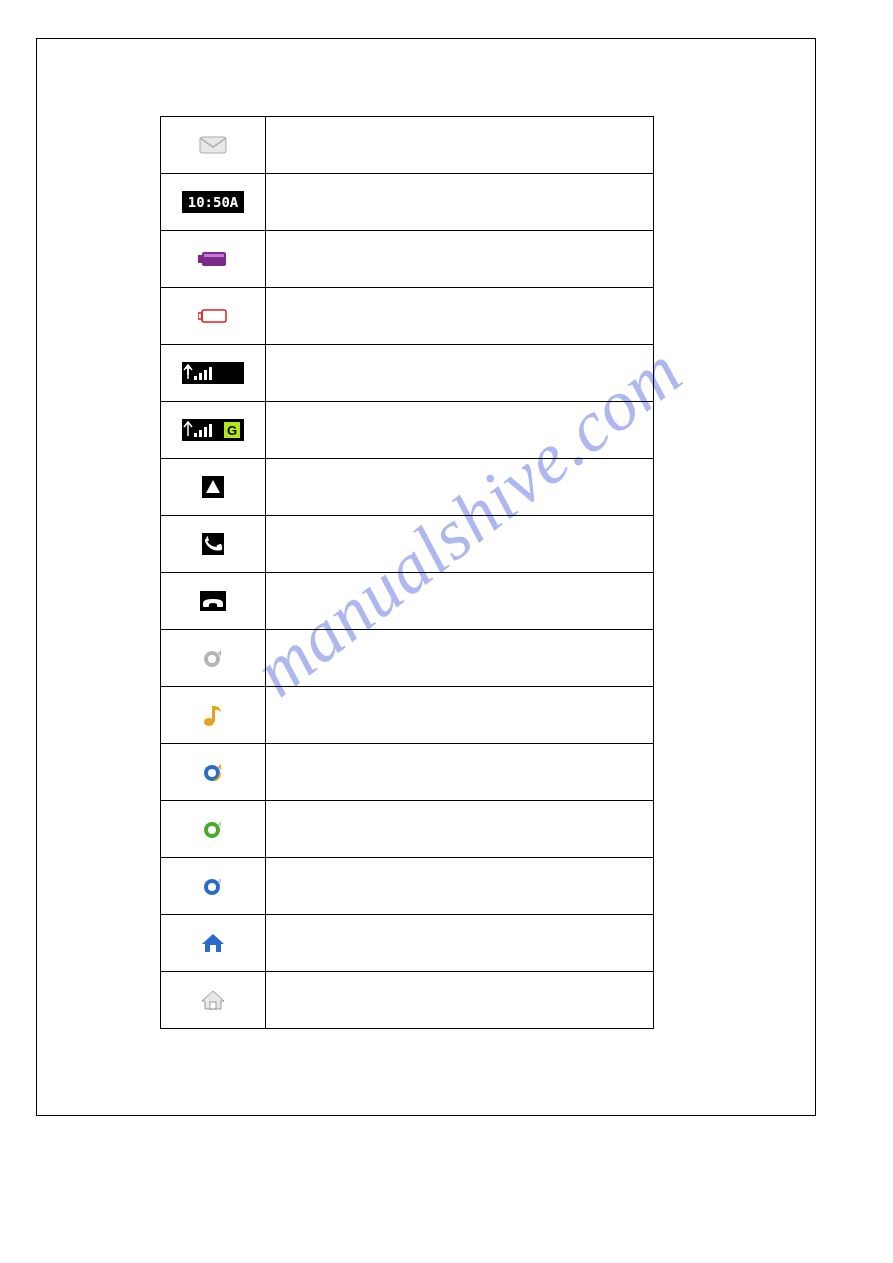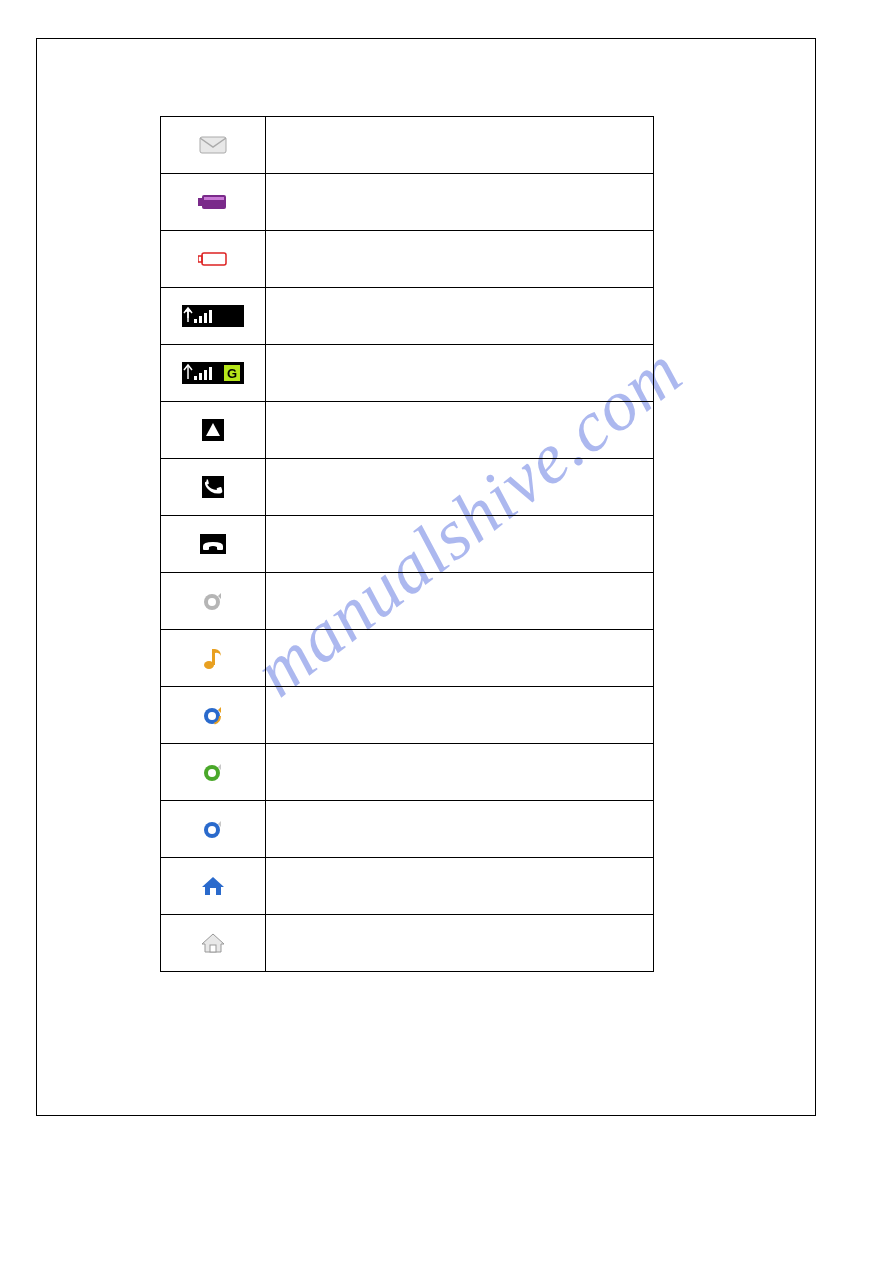--- a/index.html
+++ b/index.html
@@ -65,20 +65,29 @@
       <tr>
     <td class="col-icon">
       <svg width="28" height="18" viewBox="0 0 28 18">
         <rect x="1" y="1" width="26" height="16" rx="2" fill="#e8e8e8" stroke="#aaa" stroke-width="1"></rect>
         <polyline points="1,2 14,11 27,2" fill="none" stroke="#aaa" stroke-width="1.5"></polyline>
       </svg>
     </td>
     <td class="col-desc"></td>
   </tr>
 
+  <tr>
+    <td class="col-icon">
+      <svg width="62" height="22" viewBox="0 0 62 22">
+        <rect x="0" y="0" width="62" height="22" fill="#000"></rect>
+        <text x="31" y="16" font-family="monospace" font-size="14" font-weight="bold" fill="#fff" text-anchor="middle">10:50A</text>
+      </svg>
+    </td>
+    <td class="col-desc"></td>
+  </tr>
 
   <tr>
     <td class="col-icon">
       <svg width="30" height="14" viewBox="0 0 30 14">
         <rect x="0" y="3" width="4" height="8" fill="#7a2a8a"></rect>
         <rect x="4" y="0" width="24" height="14" rx="2" fill="#7a2a8a"></rect>
         <rect x="6" y="2" width="20" height="3" fill="#c97ad6"></rect>
       </svg>
     </td>
     <td class="col-desc"></td>

